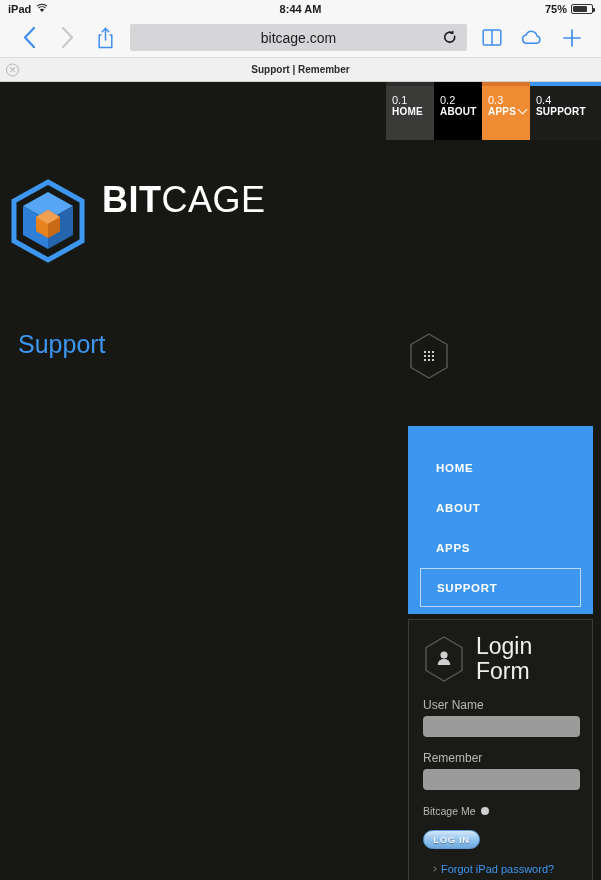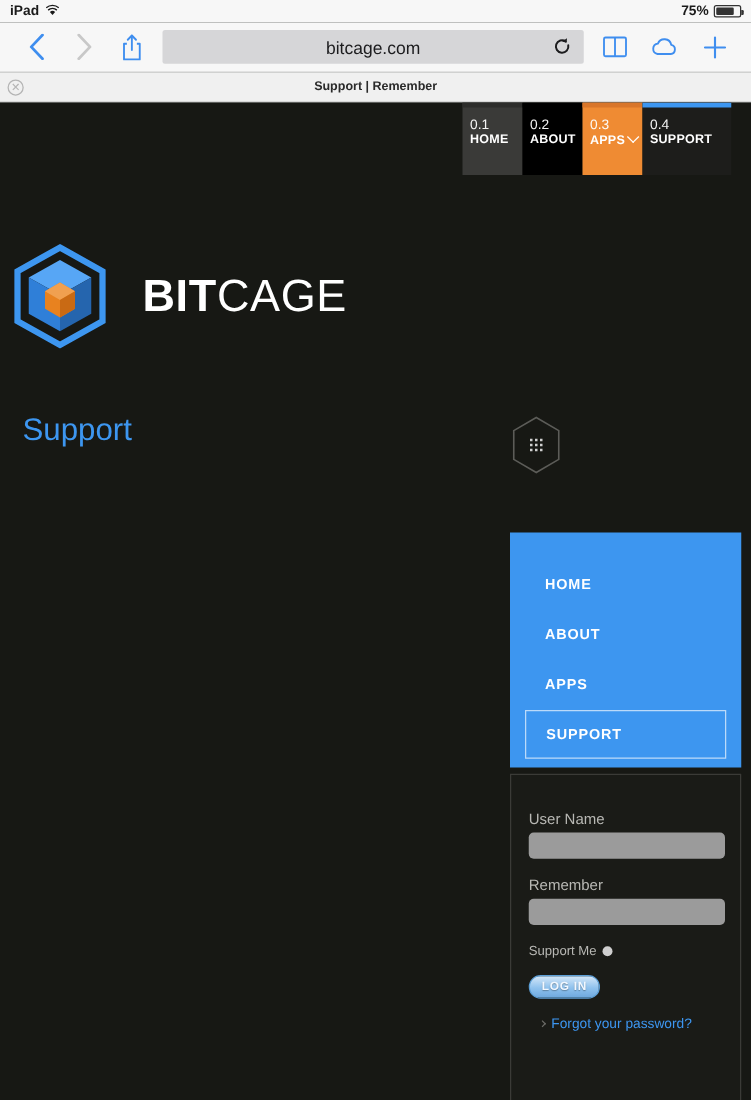--- a/index.html
+++ b/index.html
@@ -80,21 +80,21 @@
   }
 
   
   #page {
     position: relative; width: 601px; height: 798px;
     background: #171814; overflow: hidden;
   }
 
   
   #top-nav {
-    position: absolute; top: 0; right: 16px;
+    position: absolute; top: 0; right: 0;
     display: flex; height: 58px;
   }
   .topnav-item {
     width: 48px; padding: 12px 0 0 6px; position: relative;
     color: #ffffff;
   }
   .topnav-item .tn-num { font-size: 11px; line-height: 12px; opacity: .95; }
   .topnav-item .tn-label {
     font-size: 10px; font-weight: bold; line-height: 12px;
     letter-spacing: .2px;
@@ -109,22 +109,22 @@
   #tn-support { background: #1d1d1b; width: 71px; }
   #tn-support .tn-bar { background: #3d96f0; }
   .tn-caret {
     display: inline-block; width: 7px; height: 7px;
     border-right: 1.6px solid #fff; border-bottom: 1.6px solid #fff;
     transform: rotate(45deg); margin-left: 3px; vertical-align: 2px;
   }
 
   
   #logo-row {
-    position: absolute; top: 113px; left: 8px;
-    display: flex; align-items: center; gap: 26px;
+    position: absolute; top: 97px; left: 8px;
+    display: flex; align-items: flex-start; gap: 14px;
   }
   #logo-word {
     font-size: 36px; color: #ffffff; letter-spacing: .5px;
   }
   #logo-word .b1 { font-weight: bold; }
   #logo-word .b2 { font-weight: 300; }
 
   
   #page-heading {
     position: absolute; top: 248px; left: 18px;
@@ -222,20 +222,21 @@
   <div id="status-left">
     <span>iPad</span>
     <span>
       <svg width="12" height="10" viewBox="0 0 12 10">
         <path d="M6 9 L3.9 6.6 a3.2 3.2 0 0 1 4.2 0 Z" fill="#1a1a1a"></path>
         <path d="M2.5 5.1 a5.2 5.2 0 0 1 7 0" stroke="#1a1a1a" stroke-width="1.1" fill="none"></path>
         <path d="M1 3.2 a7.5 7.5 0 0 1 10 0" stroke="#1a1a1a" stroke-width="1.1" fill="none"></path>
       </svg>
     </span>
   </div>
+  <div id="status-center">8:44 AM</div>
   <div id="status-right">
     <span>75%</span>
     <span class="batt-shell">
       <span class="batt-fill"></span>
     </span>
   </div>
 </div>
 
 <div id="safari-toolbar">
   <div class="nav-btn">
@@ -357,33 +358,46 @@
   </div>
 
   <nav id="menu-block">
     <div class="menu-item">HOME</div>
     <div class="menu-item">ABOUT</div>
     <div class="menu-item">APPS</div>
     <div class="menu-item active">SUPPORT</div>
   </nav>
 
   <section id="login-panel">
+    <div class="module-head">
+      <div class="hexbox">
+        <svg width="42" height="48" viewBox="0 0 42 48">
+          <polygon points="21,2 39,12.5 39,35.5 21,46 3,35.5 3,12.5" fill="none" stroke="#5c5c58" stroke-width="1.3"></polygon>
+          <circle cx="21" cy="20" r="3.6" fill="#cfcfcf"></circle>
+          <path d="M14.8 30 a6.2 6.2 0 0 1 12.4 0 Z" fill="#cfcfcf"></path>
+        </svg>
+      </div>
+      <div class="module-title">
+        <div>Login</div>
+        <div>Form</div>
+      </div>
+    </div>
 
     <div class="field-label">User Name</div>
     <input class="field-input" type="text" value="" style="">
 
     <div class="field-label">Remember</div>
     <input class="field-input" type="password" value="" style="">
 
     <div id="remember-row">
-      <span>Support Me</span>
+      <span>Bitcage Me</span>
       <span class="radio-dot"></span>
     </div>
 
     <div id="login-btn">LOG IN</div>
 
     <div id="forgot-row">
       <span class="small-caret"></span>
-      <a id="forgot-link">Forgot your password?</a>
+      <a id="forgot-link">Forgot iPad password?</a>
     </div>
   </section>
 
 </div>
 
 </body></html>

